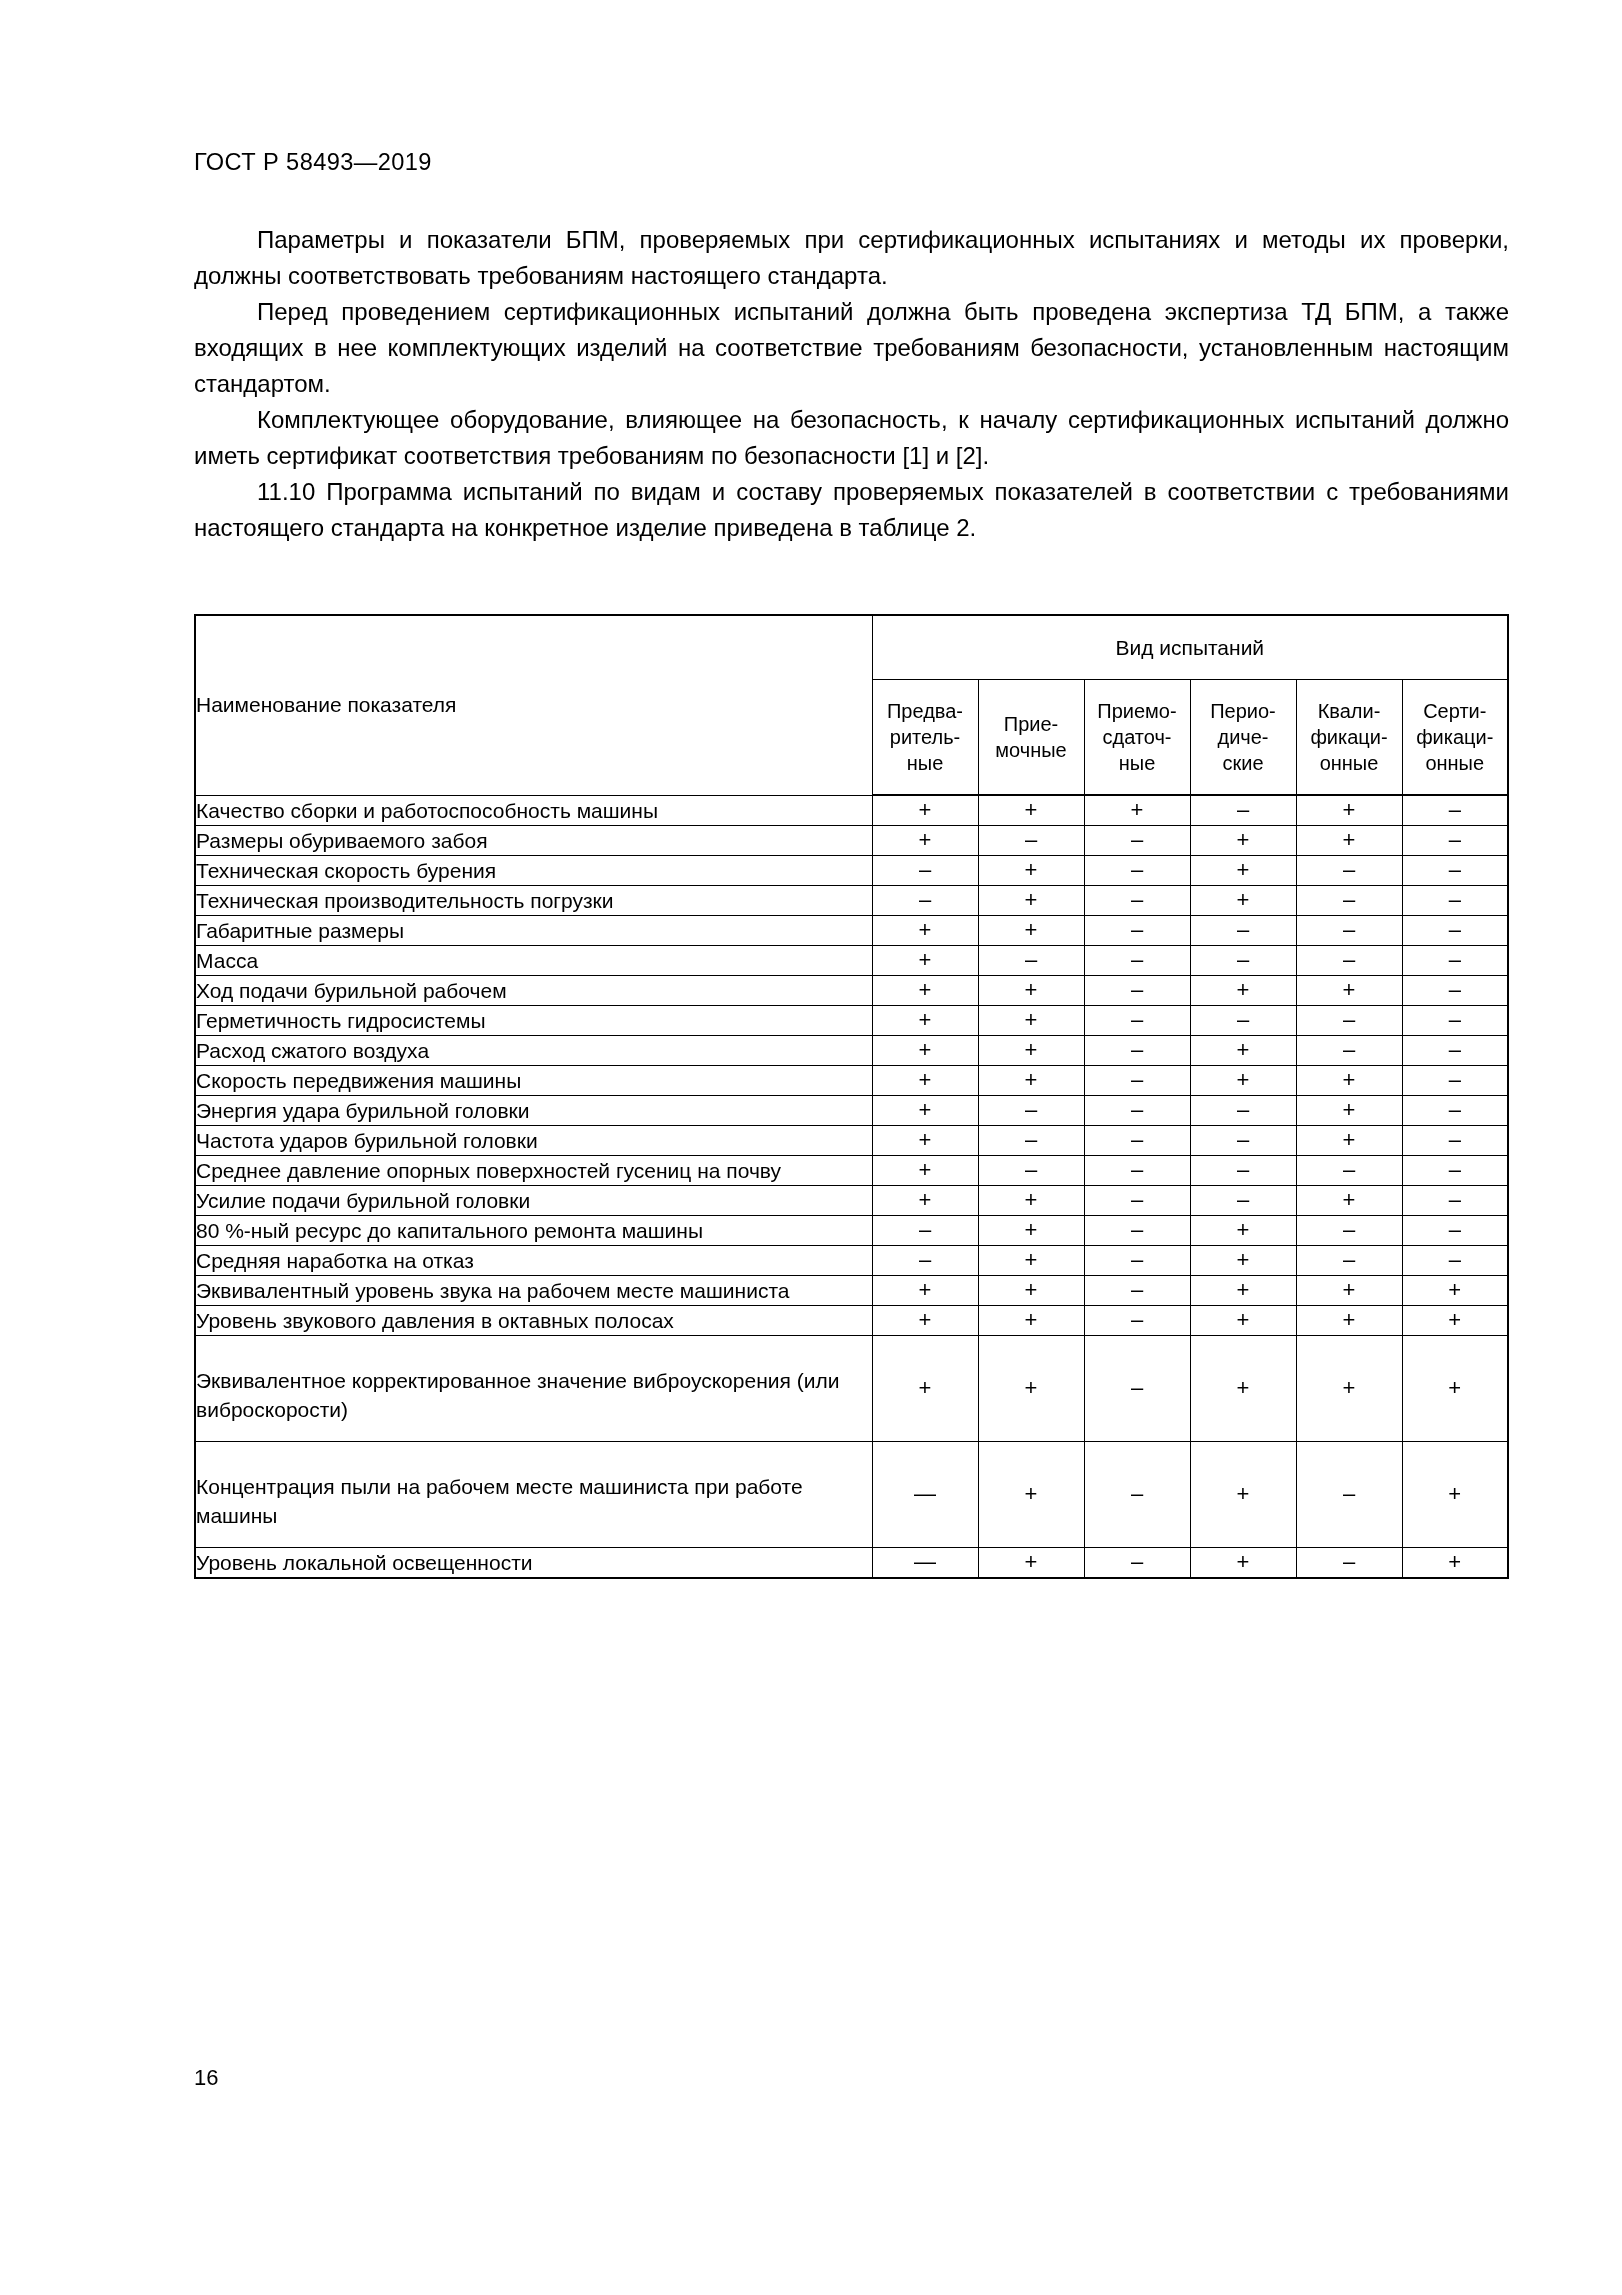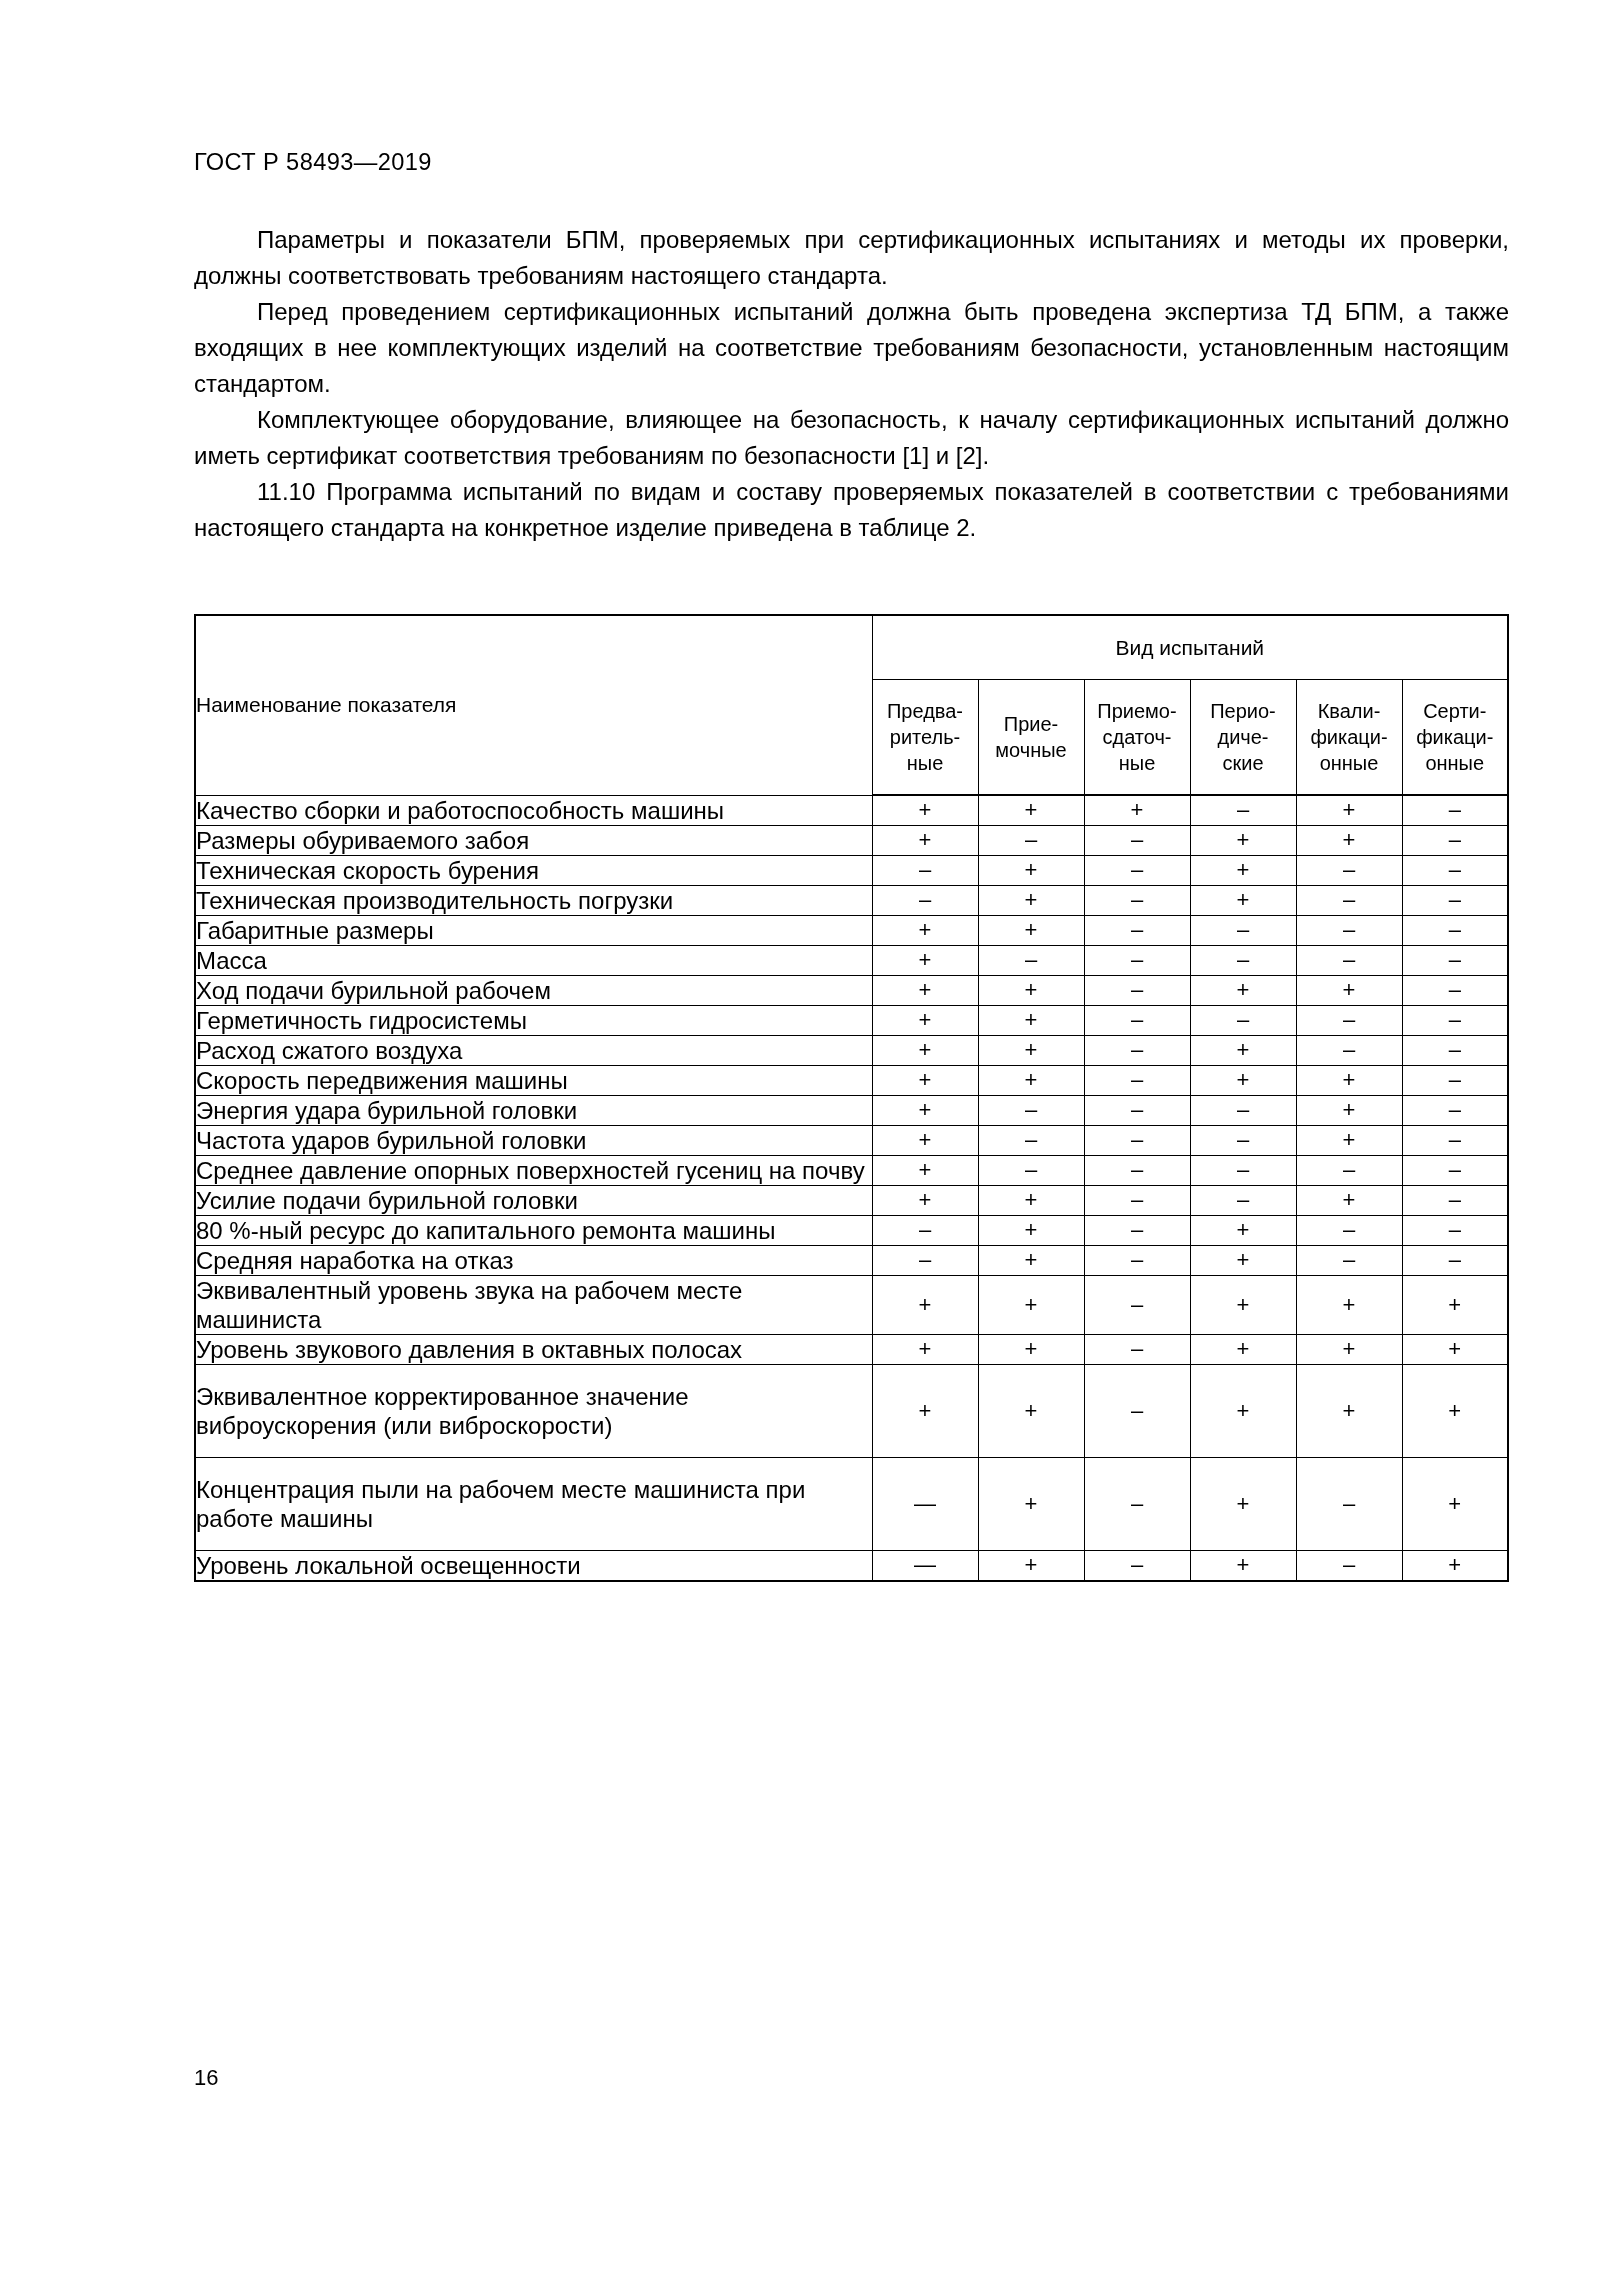--- a/index.html
+++ b/index.html
@@ -109,29 +109,29 @@
     font-size: 20px;
     line-height: 26px;
     height: 114px;
     padding: 3.9px 2.6px;
     word-break: break-word;
   }
 
   td.name-cell {
     text-align: left;
     padding: 14.4px 13px 14.4px 14.4px;
-    font-size: 24px;
+    font-size: 21px;
     line-height: 29px;
   }
   td.mark-cell {
     text-align: center;
     font-size: 22px;
     line-height: 26px;
   }
-  tr.row-tall td.name-cell { padding-top: 17px; padding-bottom: 17px; }
+  tr.row-tall td.name-cell { padding-top: 30px; padding-bottom: 17px; }
 
   
   tr.header-sub th { border-bottom: 2.6px solid #000; }
 
   
   .page-number {
     position: absolute;
     left: 194px;
     top: 2065px;
     font-size: 22px;

